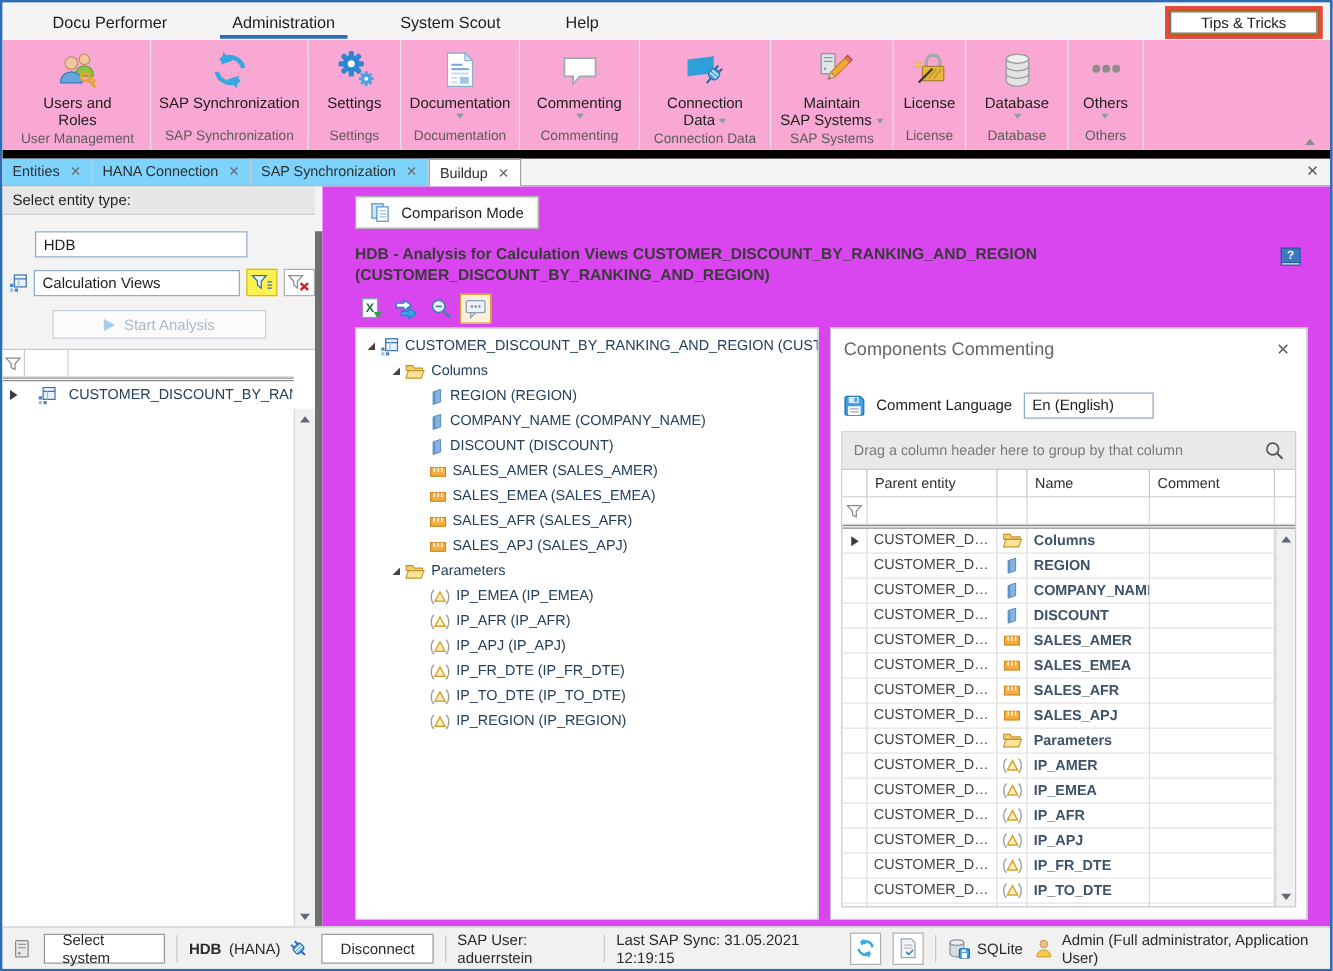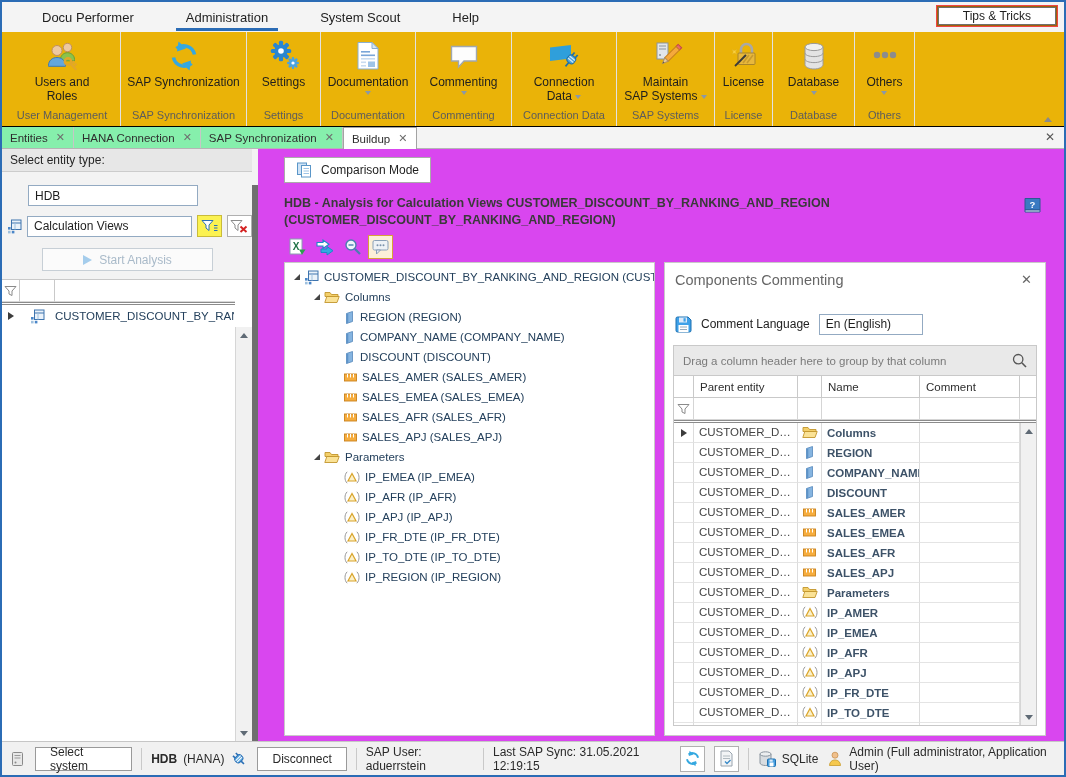--- a/index.html
+++ b/index.html
@@ -4,37 +4,37 @@
 <style>
   * { box-sizing: border-box; margin: 0; padding: 0; }
   body { font-family: "Liberation Sans", sans-serif; font-size: 12px; color: #333; background:#9aa0a6; }
   .window { width:1066px; height:777px; border:2px solid #2b6cb5; background:#fff;
             display:flex; flex-direction:column; overflow:hidden; position:relative; }
 
   
   .menubar { height:30px; background:#f4f4f4; display:flex; align-items:stretch; padding-left:14px; position:relative; flex:none; }
   .menu-item { padding:0 26px; display:flex; align-items:center; font-size:13px; color:#1e1e1e; position:relative; cursor:default; }
   .menu-item.active::after { content:""; position:absolute; left:16px; right:16px; bottom:1px; height:3px; background:#2b6cb5; }
-  .tips-outer { position:absolute; right:6px; top:3px; border:1px solid #ef4444; padding:1px; background:#a16207; }
+  .tips-outer { position:absolute; right:6px; top:3px; border:3px solid #ef4444; padding:1px; background:#a16207; }
   .tips-btn { border:1px solid #6e6e6e; background:#fff; padding:1px 24px; font-size:12px; color:#1e1e1e; }
 
   
-  .ribbon { height:95px; background:#eab308; display:flex; border-bottom:1px solid #000000; padding-left:2px; flex:none; position:relative; }
+  .ribbon { height:95px; background:#f9a8d4; display:flex; border-bottom:7px solid #000000; padding-left:2px; flex:none; position:relative; }
   .rgroup { display:flex; flex-direction:column; border-right:1px solid #e2e2e2; height:100%; flex:none; }
   .rbtn  { flex:1; display:flex; flex-direction:column; align-items:center; padding-top:4px; cursor:default; }
   .ricon { height:36px; display:flex; align-items:flex-end; justify-content:center; }
   .rlabel { text-align:center; font-size:12px; color:#1e1e1e; line-height:14px; margin-top:3px; }
   .chev { display:inline-block; width:0; height:0; border-left:3.5px solid transparent; border-right:3.5px solid transparent; border-top:4px solid #8a98a8; vertical-align:middle; }
   .chevline { height:9px; line-height:6px; }
   .rgrouplabel { height:19px; text-align:center; font-size:11px; color:#5c5c5c; line-height:17px; white-space:nowrap; padding:0 4px; }
   .ribbon-collapse { position:absolute; right:12px; bottom:4px; width:0; height:0; border-left:4px solid transparent; border-right:4px solid transparent; border-bottom:5px solid #8a8a8a; }
 
   
   .tabbar { height:22px; background:#f4f4f4; display:flex; border-bottom:1px solid #b5b5b5; position:relative; flex:none; }
-  .tab { display:flex; align-items:center; gap:8px; padding:0 8px; font-size:11.5px; color:#2e2e2e; background:#86efac; border-right:1px solid #c6c6c6; cursor:default; }
+  .tab { display:flex; align-items:center; gap:8px; padding:0 8px; font-size:11.5px; color:#2e2e2e; background:#7dd3fc; border-right:1px solid #c6c6c6; cursor:default; }
   .tab.active { background:#fff; border:1px solid #a3a3a3; border-bottom:none; margin-bottom:-1px; }
   .tabx { color:#6e6e6e; font-size:11px; }
   .tabbar-close { position:absolute; right:9px; top:3px; color:#555; font-size:12px; cursor:default; }
 
   
   .content { flex:1; display:flex; min-height:0; }
 
   
   .leftpanel { width:250px; background:#f3f3f3; display:flex; flex-direction:column; flex:none; }
   .lp-header { height:23px; background:#e7e7e7; border-bottom:1px solid #cccccc; padding-left:8px; line-height:22px; color:#262626; flex:none; }

